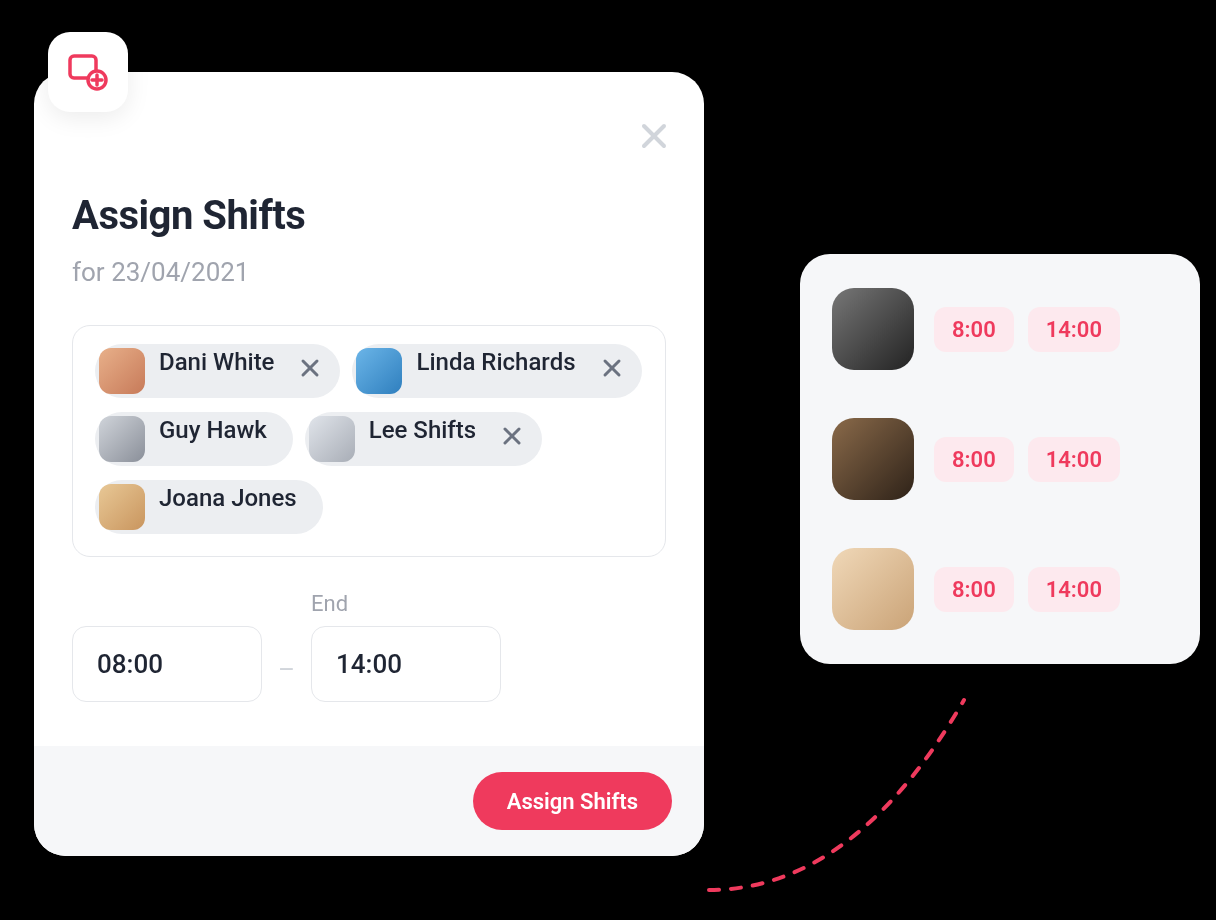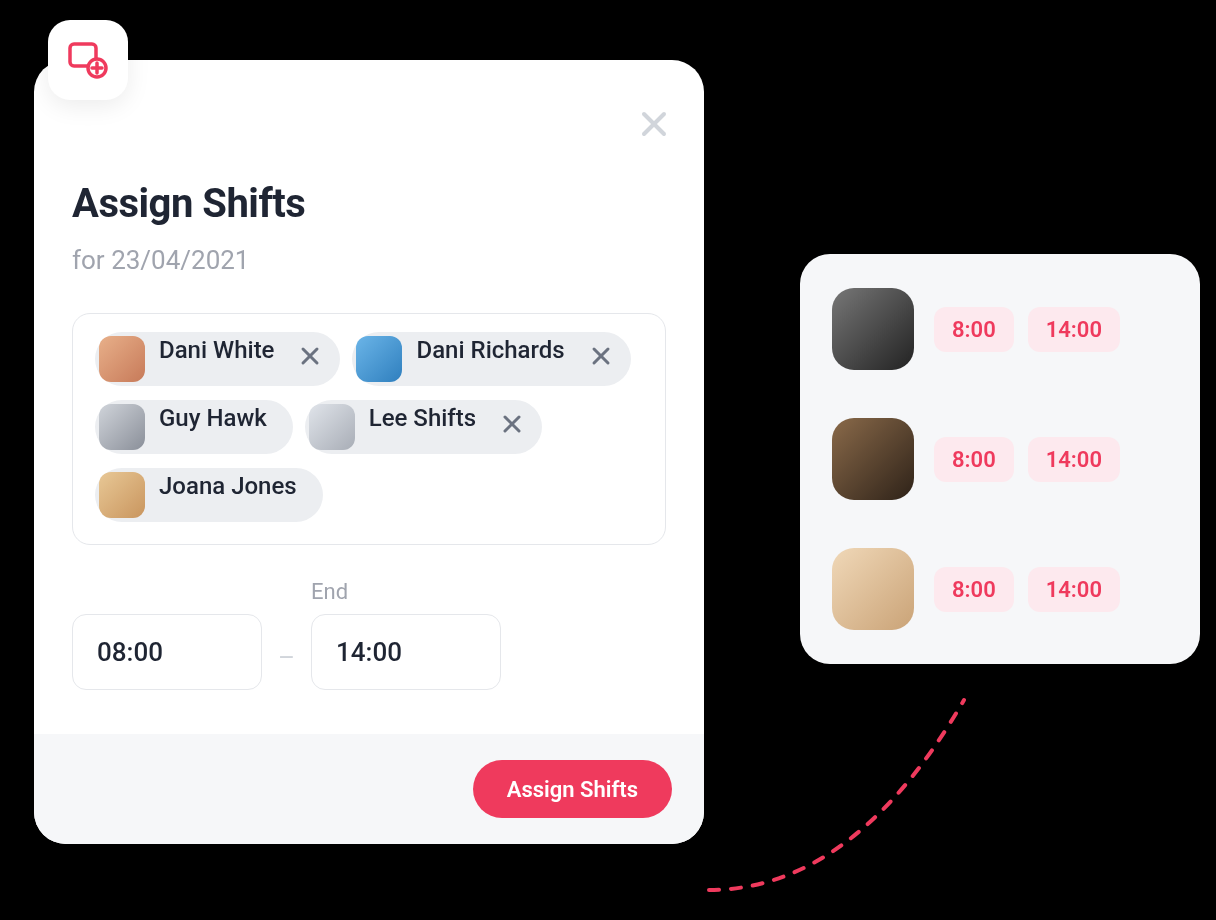--- a/index.html
+++ b/index.html
@@ -9,21 +9,21 @@
     background: #000;
     font-family: -apple-system, BlinkMacSystemFont, "Segoe UI", Roboto, sans-serif;
     position: relative;
     overflow: hidden;
   }
 
   
   .modal {
     position: absolute;
     left: 34px;
-    top: 60px;
+    top: 72px;
     width: 670px;
     background: #fff;
     border-radius: 32px;
     box-shadow: 0 8px 40px rgba(0,0,0,.15);
   }
 
   
   .modal-badge {
     position: absolute;
     left: 14px;
@@ -250,21 +250,21 @@
           <svg width="20" height="20" viewBox="0 0 20 20">
               <line x1="3" y1="3" x2="17" y2="17" stroke="currentColor" stroke-width="3" stroke-linecap="round"></line>
               <line x1="17" y1="3" x2="3" y2="17" stroke="currentColor" stroke-width="3" stroke-linecap="round"></line>
             </svg>
         </span>
       </span>
 
 
       <span class="chip">
         <span class="chip-avatar av2"></span>
-        <span class="chip-name">Dani Richards</span>
+        <span class="chip-name">Linda Richards</span>
         <span class="chip-x">
           <svg width="20" height="20" viewBox="0 0 20 20">
               <line x1="3" y1="3" x2="17" y2="17" stroke="currentColor" stroke-width="3" stroke-linecap="round"></line>
               <line x1="17" y1="3" x2="3" y2="17" stroke="currentColor" stroke-width="3" stroke-linecap="round"></line>
             </svg>
         </span>
       </span>
 
       <span class="chip noremove">
         <span class="chip-avatar av3"></span>

